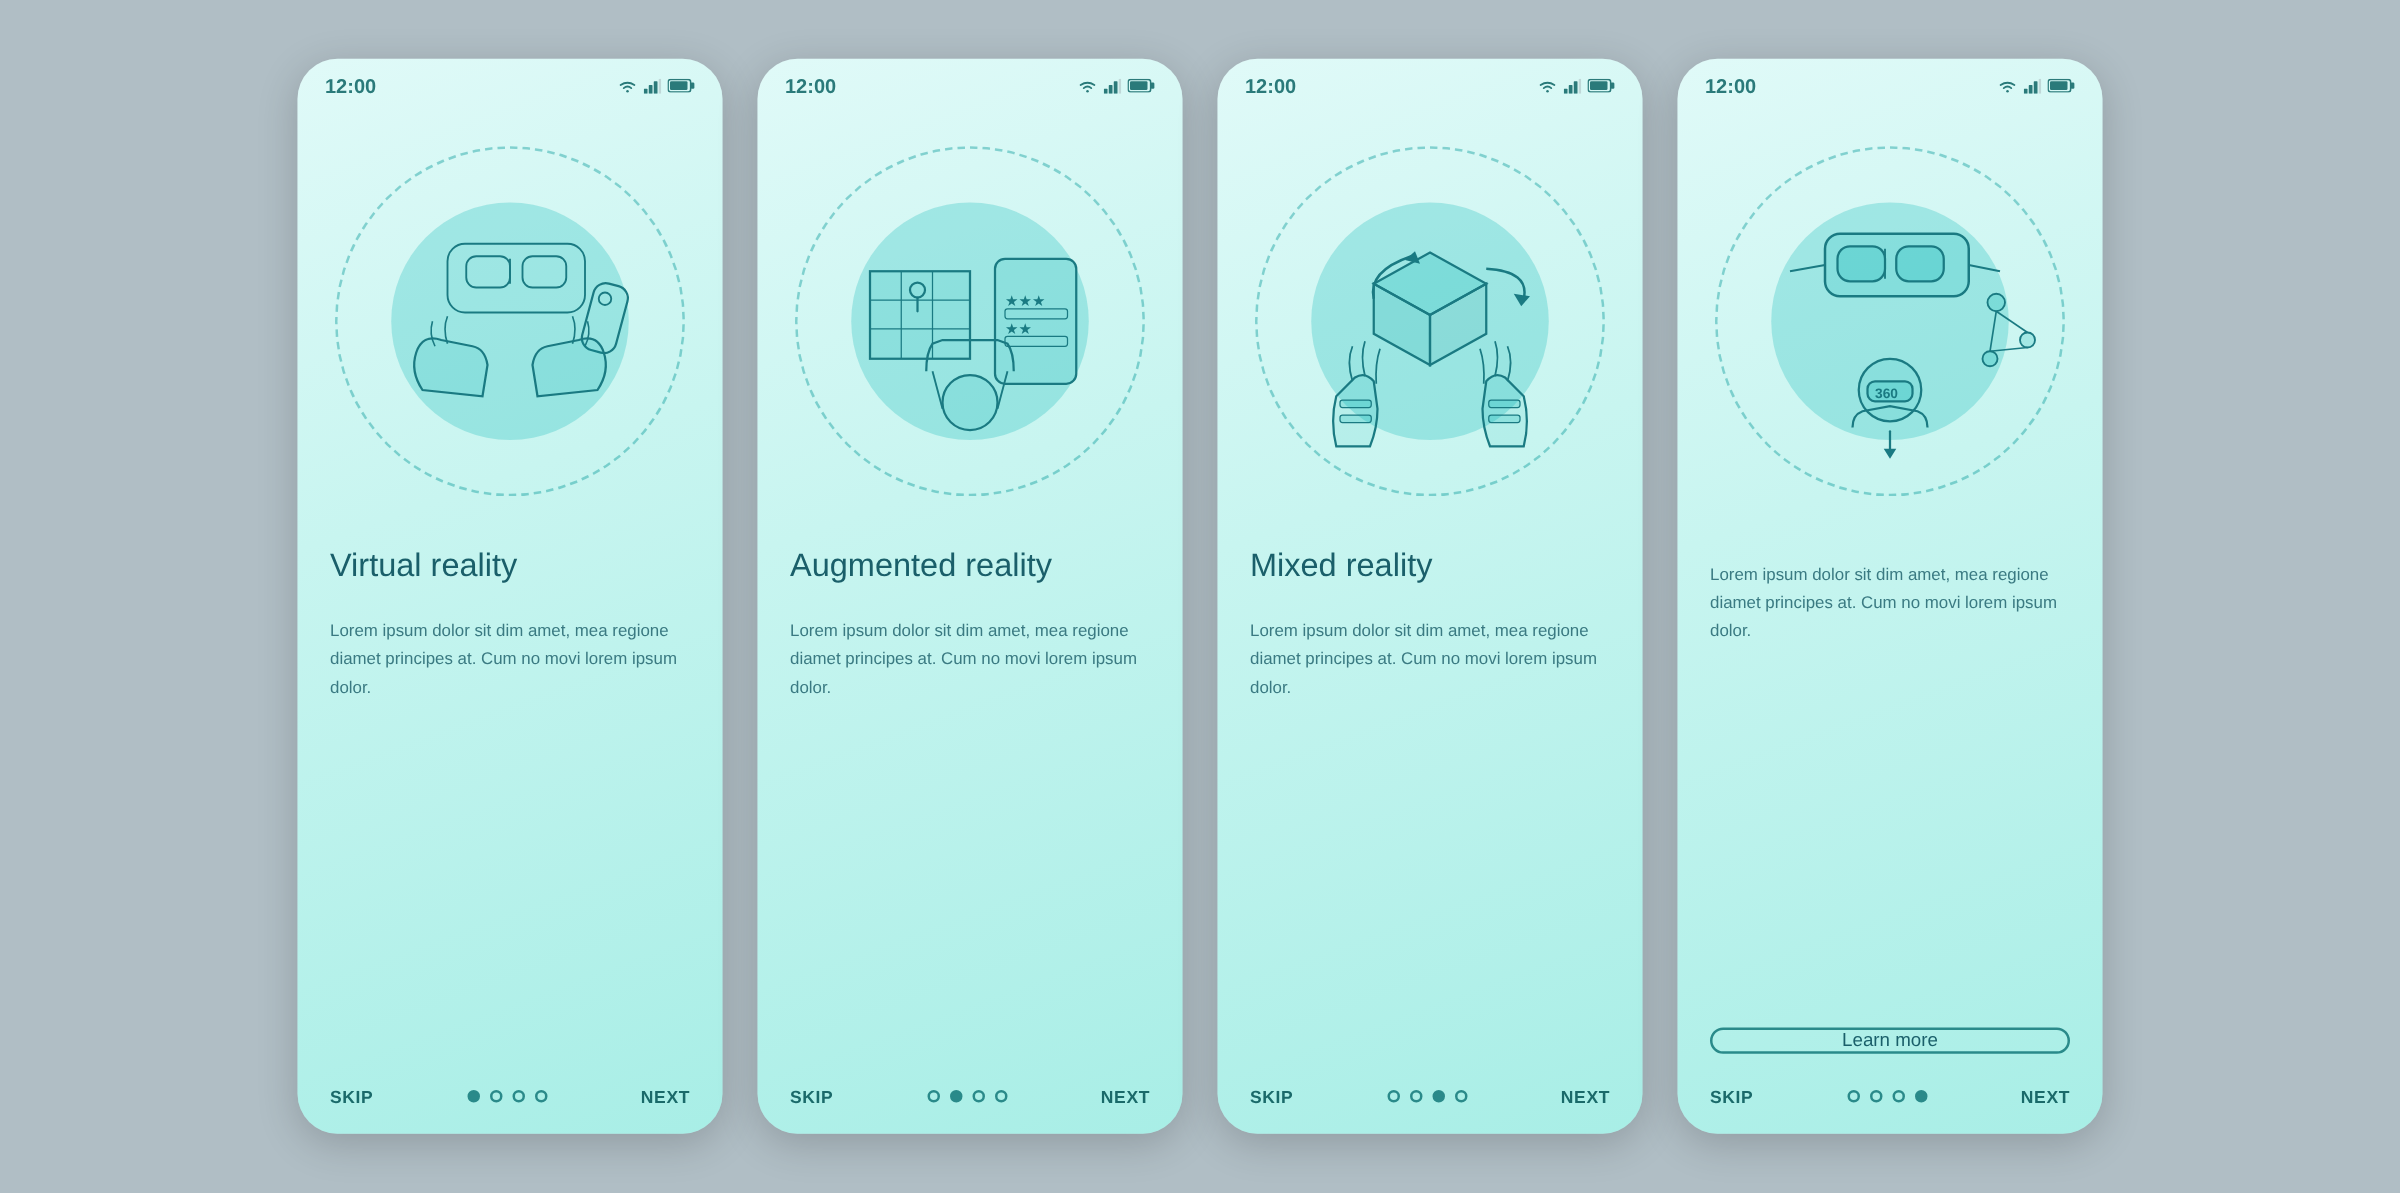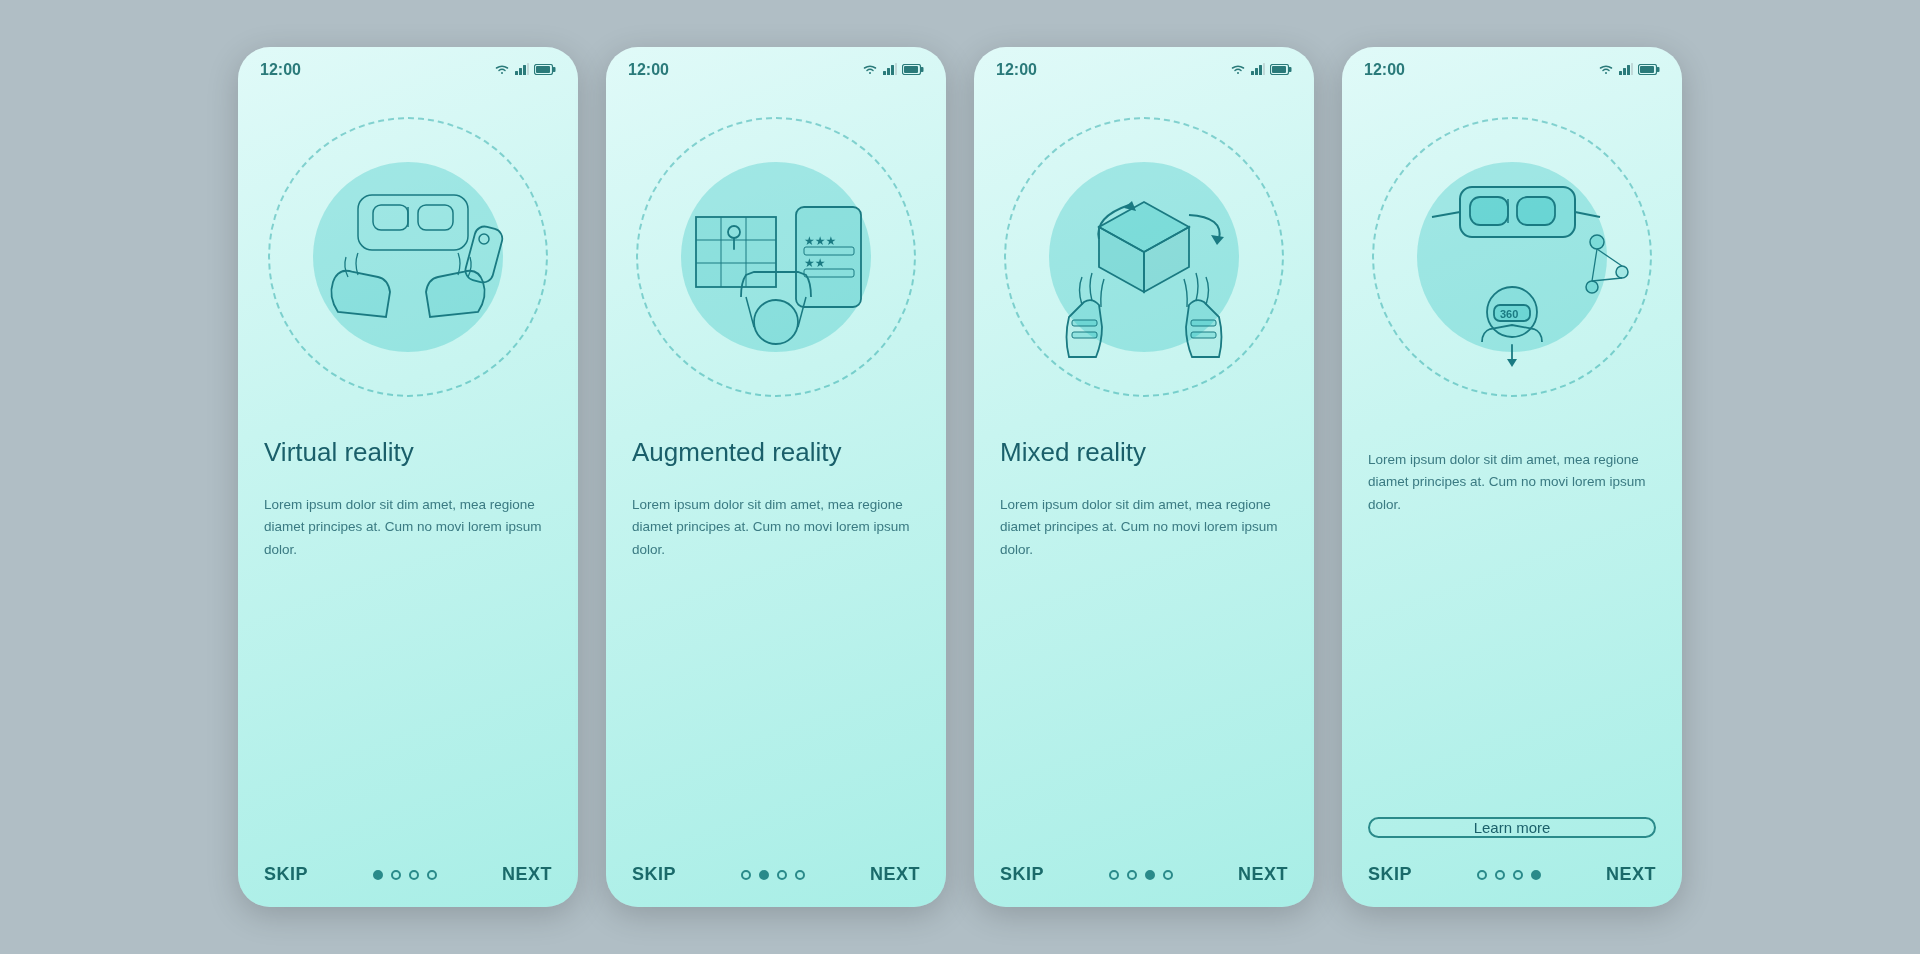--- a/index.html
+++ b/index.html
@@ -133,21 +133,21 @@
 
     .nav-area {
       display: flex;
       align-items: center;
       justify-content: space-between;
       padding: 18px 26px 22px 26px;
       flex-shrink: 0;
     }
 
     .nav-skip, .nav-next {
-      font-size: 18px;
+      font-size: 14px;
       font-weight: 600;
       color: #1a6a6a;
       letter-spacing: 0.5px;
       cursor: pointer;
     }
 
     .nav-dots {
       display: flex;
       gap: 8px;
       align-items: center;

